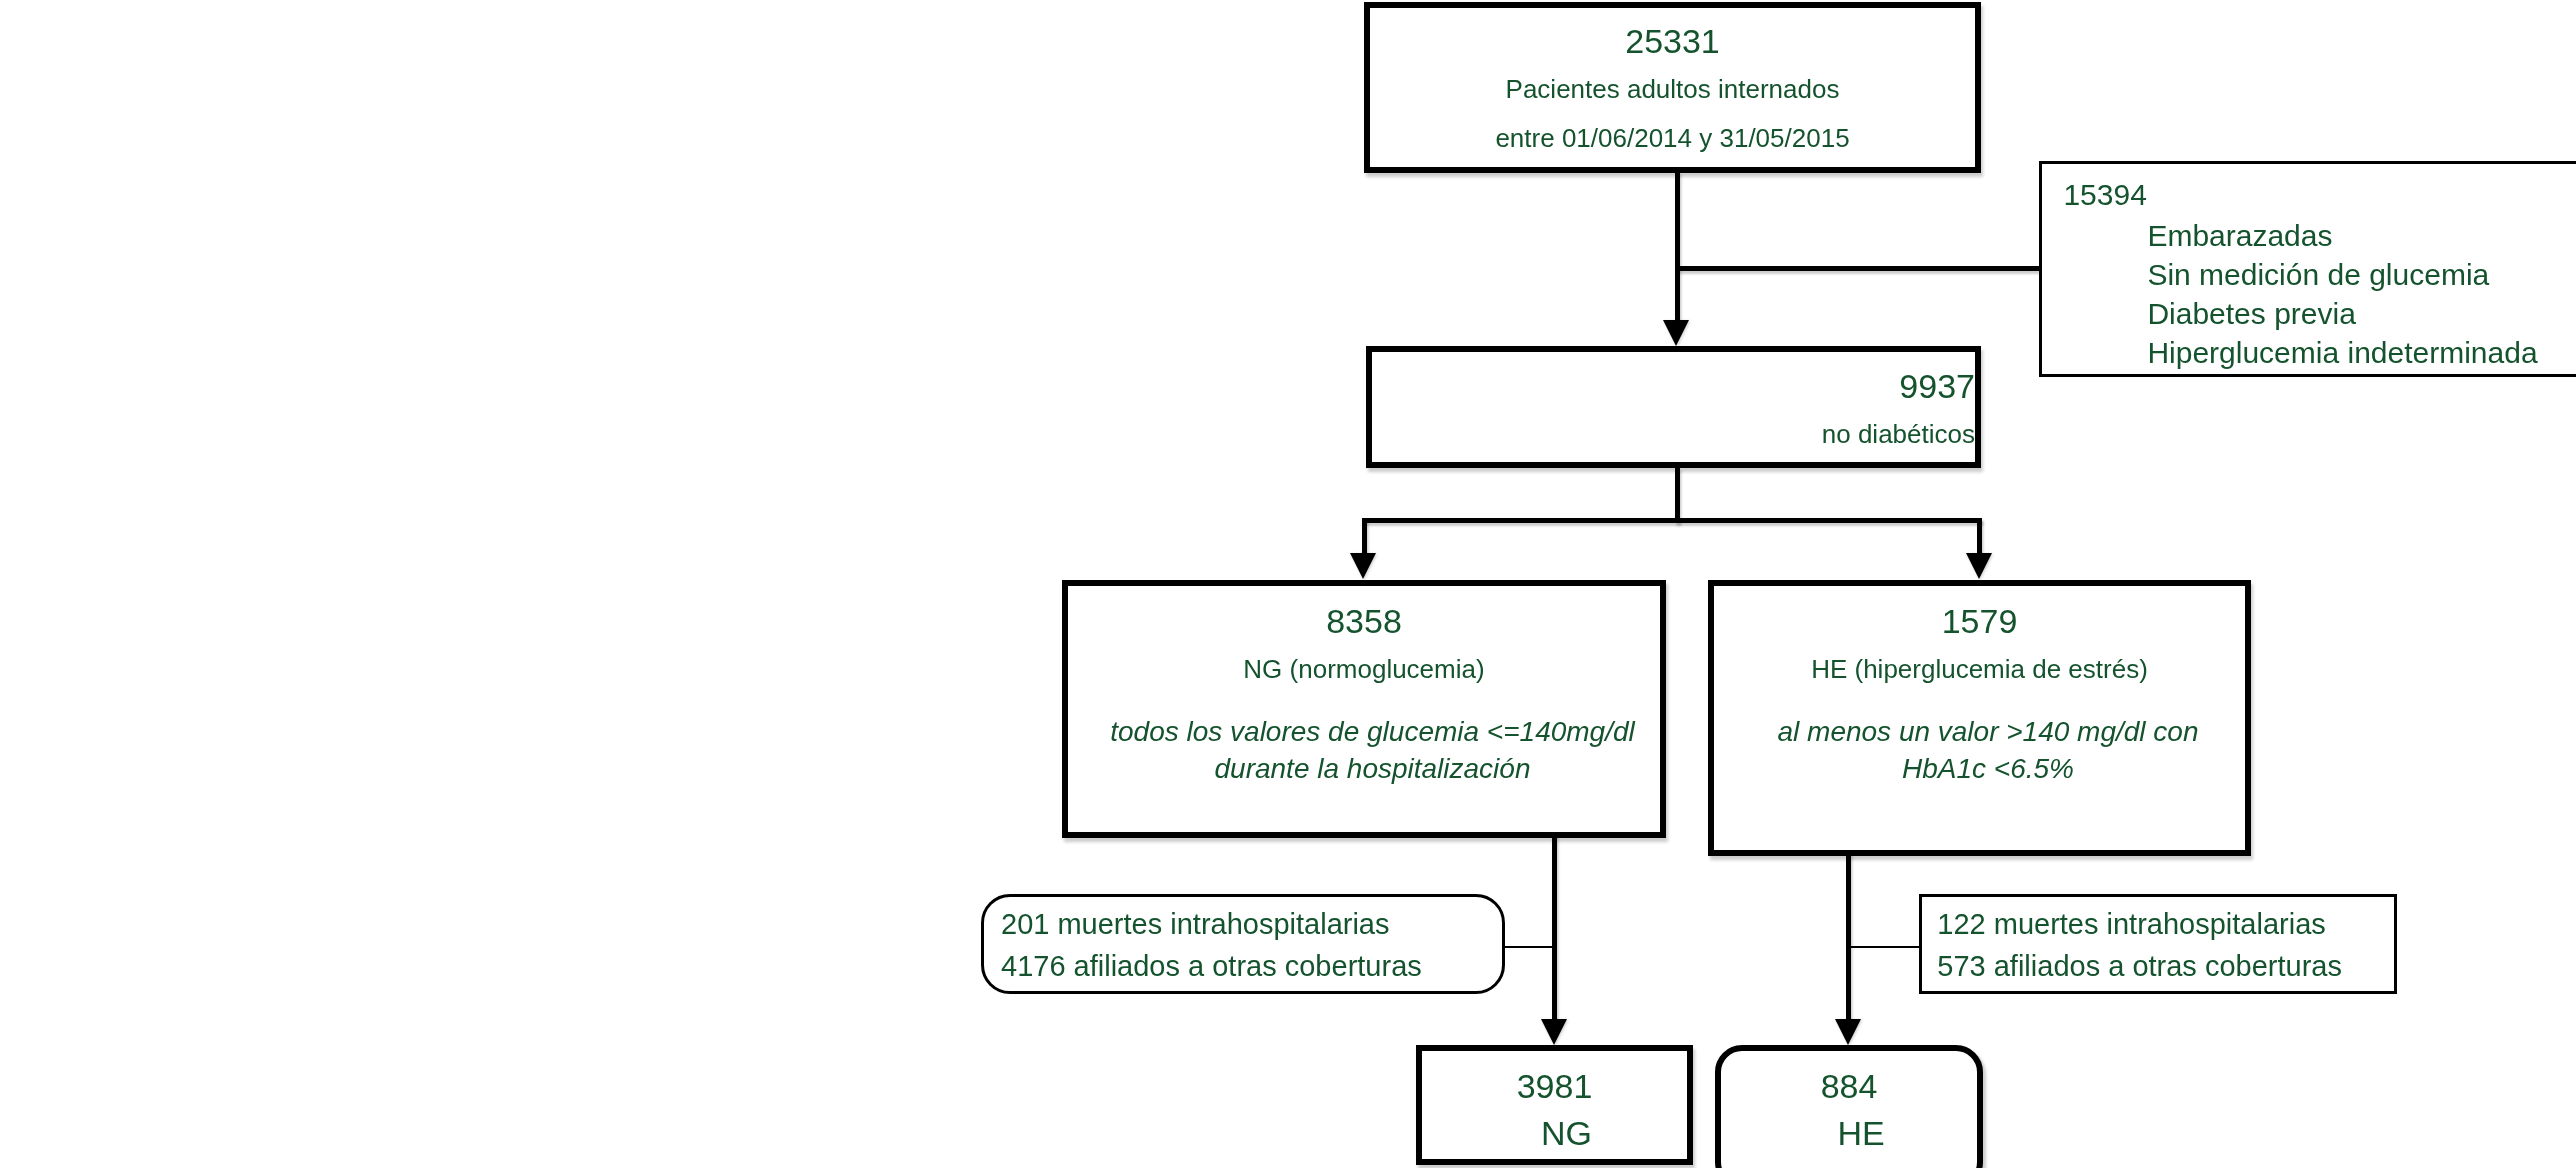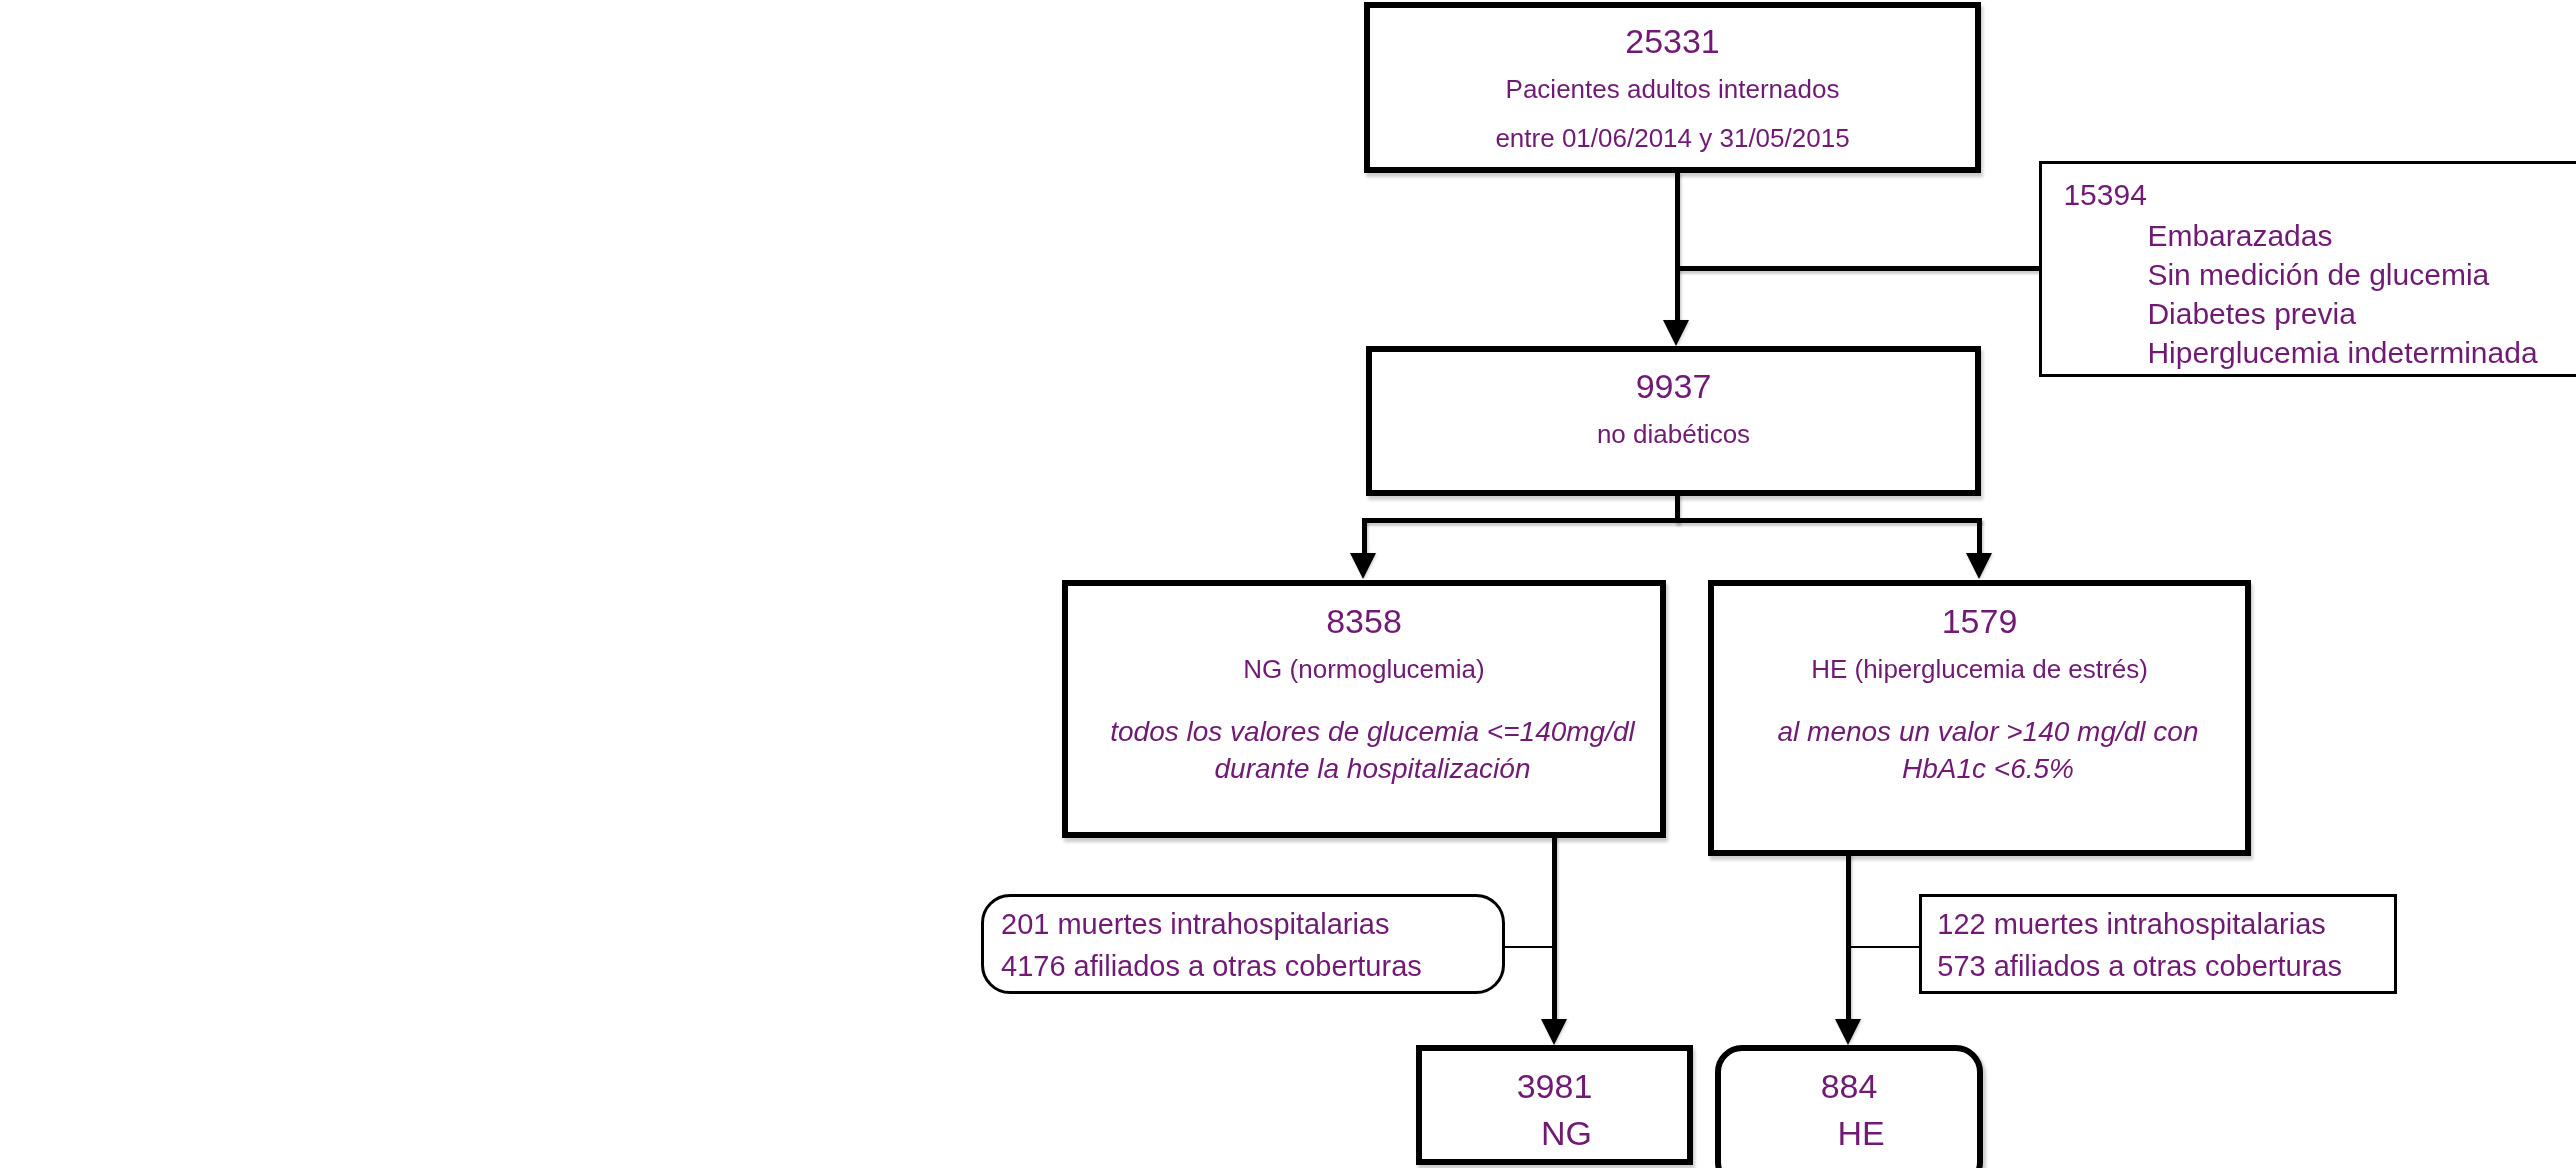--- a/index.html
+++ b/index.html
@@ -2,21 +2,21 @@
 <html style="font-size:12.2px"><head>
 <meta charset="utf-8">
 <style>
   html,body{margin:0;padding:0;background:#ffffff;}
   #canvas{
     position:relative;
     width:2576px;height:1169px;
     background:#ffffff;
     overflow:hidden;
     font-family:"Liberation Sans","DejaVu Sans",sans-serif;
-    color:#701a75;
+    color:#14532d;
   }
   .box{position:absolute;background:#ffffff;box-sizing:border-box;}
   .thick{border:6.9px solid #000000;box-shadow:2.3px 3.8px 3.1px rgba(0,0,0,0.20);}
   .thin{border:3.1px solid #000000;}
   .center-text{text-align:center;}
   .num{font-size:34px;line-height:47px;}
   .lbl{font-size:26px;line-height:49px;}
   .crit{font-style:italic;font-size:28px;line-height:37px;margin-top:18.4px;padding-left:17px;}
   .pad-top-14{padding-top:10.7px;}
   .pad-top-16{padding-top:12.2px;}
@@ -72,21 +72,21 @@
   <div class="box thin" style="left:2039px;top:161px;width:551px;height:216px;padding:9.2px 0 0 21.4px;">
     <div class="excl-num">15394</div>
     <div class="excl-items">
       <div>Embarazadas</div>
       <div>Sin medición de glucemia</div>
       <div>Diabetes previa</div>
       <div>Hiperglucemia indeterminada</div>
     </div>
   </div>
 
-  <div class="box thick center-text pad-top-14" style="left:1366px;top:346px;width:615px;height:150px;">
+  <div class="box thick center-text pad-top-14" style="left:1366px;top:346px;width:615px;height:122px;text-align:right;">
     <div class="num">9937</div>
     <div class="lbl">no diabéticos</div>
   </div>
 
   <div class="box thick center-text pad-top-16" style="left:1062px;top:580px;width:604px;height:258px;">
     <div class="num">8358</div>
     <div class="lbl">NG (normoglucemia)</div>
     <div class="crit">
       <div>todos los valores de glucemia &lt;=140mg/dl</div>
       <div>durante la hospitalización</div>

